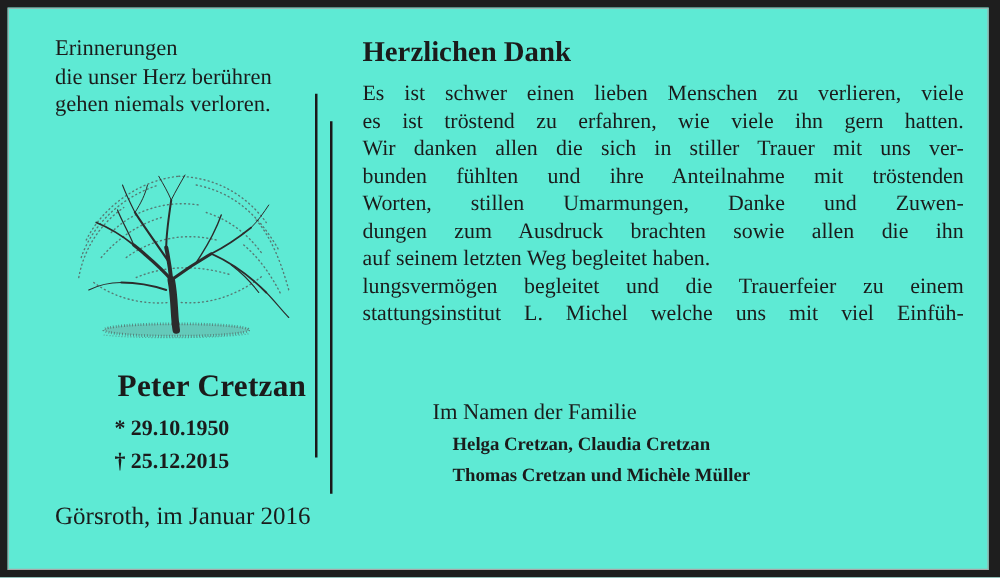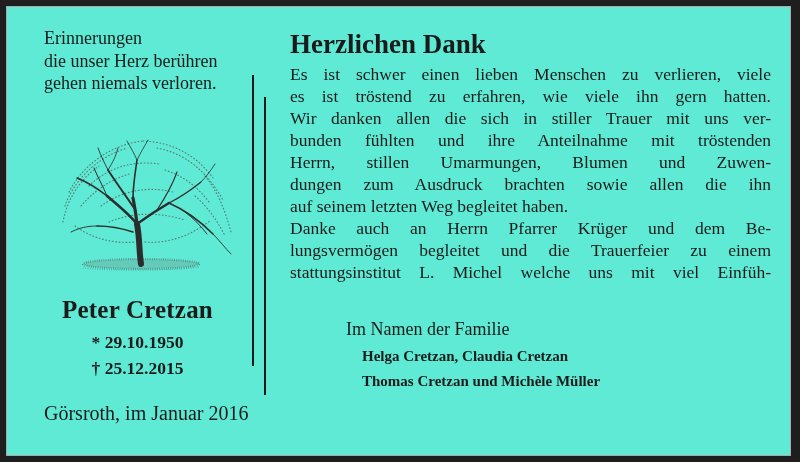--- a/index.html
+++ b/index.html
@@ -19,31 +19,31 @@
     position: absolute; inset: 0;
     border: 1px solid #a8a8a8;
     pointer-events: none;
   }
   .abs { position: absolute; }
 
   
   .verse { left: 38px; top: 21px; font-size: 18px; line-height: 22.5px; white-space: nowrap; }
   .tree-wrap { left: 39px; top: 116px; width: 195px; height: 155px; }
   .name-block { left: 24px; top: 290px; width: 215px; text-align: center; }
-  .deceased-name { font-size: 25px; font-weight: bold; letter-spacing: 0.2px; }
+  .deceased-name { font-size: 25px; font-weight: bold; letter-spacing: 0.2px; text-align: right; }
   .dates { margin-top: 6px; font-size: 17.5px; font-weight: bold; line-height: 25.5px; }
   .place-date { left: 38px; top: 396px; font-size: 20px; white-space: nowrap; }
 
   
   .rule { width: 2px; background: #1a1a1a; }
   .rule-a { left: 246px; top: 69px; height: 291px; }
   .rule-b { left: 258px; top: 91px; height: 298px; }
 
   
-  .thanks-title { left: 284px; top: 23px; font-size: 27px; font-weight: bold; white-space: nowrap; }
+  .thanks-title { left: 284px; top: 23px; font-size: 23px; font-weight: bold; white-space: nowrap; }
   .thanks-body { left: 284px; top: 57px; width: 481px; font-size: 17.5px; }
   .bline { height: 22px; line-height: 22px; white-space: nowrap; }
   .jline { text-align: justify; text-align-last: justify; }
   .closing { left: 340px; top: 313px; font-size: 18px; white-space: nowrap; }
   .family { left: 356px; top: 338px; font-size: 15px; font-weight: bold; line-height: 25px; white-space: nowrap; }
 </style>
 </head>
 <body>
 
 <div class="page">
@@ -117,24 +117,23 @@
   <div class="abs rule rule-a"></div>
   <div class="abs rule rule-b"></div>
 
   <div class="abs thanks-title">Herzlichen Dank</div>
 
   <div class="abs thanks-body">
     <div class="bline jline">Es ist schwer einen lieben Menschen zu verlieren, viele</div>
     <div class="bline jline">es ist tröstend zu erfahren, wie viele ihn gern hatten.</div>
     <div class="bline jline">Wir danken allen die sich in stiller Trauer mit uns ver-</div>
     <div class="bline jline">bunden fühlten und ihre Anteilnahme mit tröstenden</div>
-    <div class="bline jline">Herrn, stillen Umarmungen, Blumen und Zuwen-</div>
+    <div class="bline jline">Worten, stillen Umarmungen, Danke und Zuwen-</div>
     <div class="bline jline">dungen zum Ausdruck brachten sowie allen die ihn</div>
     <div class="bline">auf seinem letzten Weg begleitet haben.</div>
-    <div class="bline jline">Danke auch an Herrn Pfarrer Krüger und dem Be-</div>
     <div class="bline jline">lungsvermögen begleitet und die Trauerfeier zu einem</div>
     <div class="bline jline">stattungsinstitut L. Michel welche uns mit viel Einfüh-</div>
   </div>
 
   <div class="abs closing">Im Namen der Familie</div>
 
   <div class="abs family">
     <div>Helga Cretzan, Claudia Cretzan</div>
     <div>Thomas Cretzan und Michèle Müller</div>
   </div>

